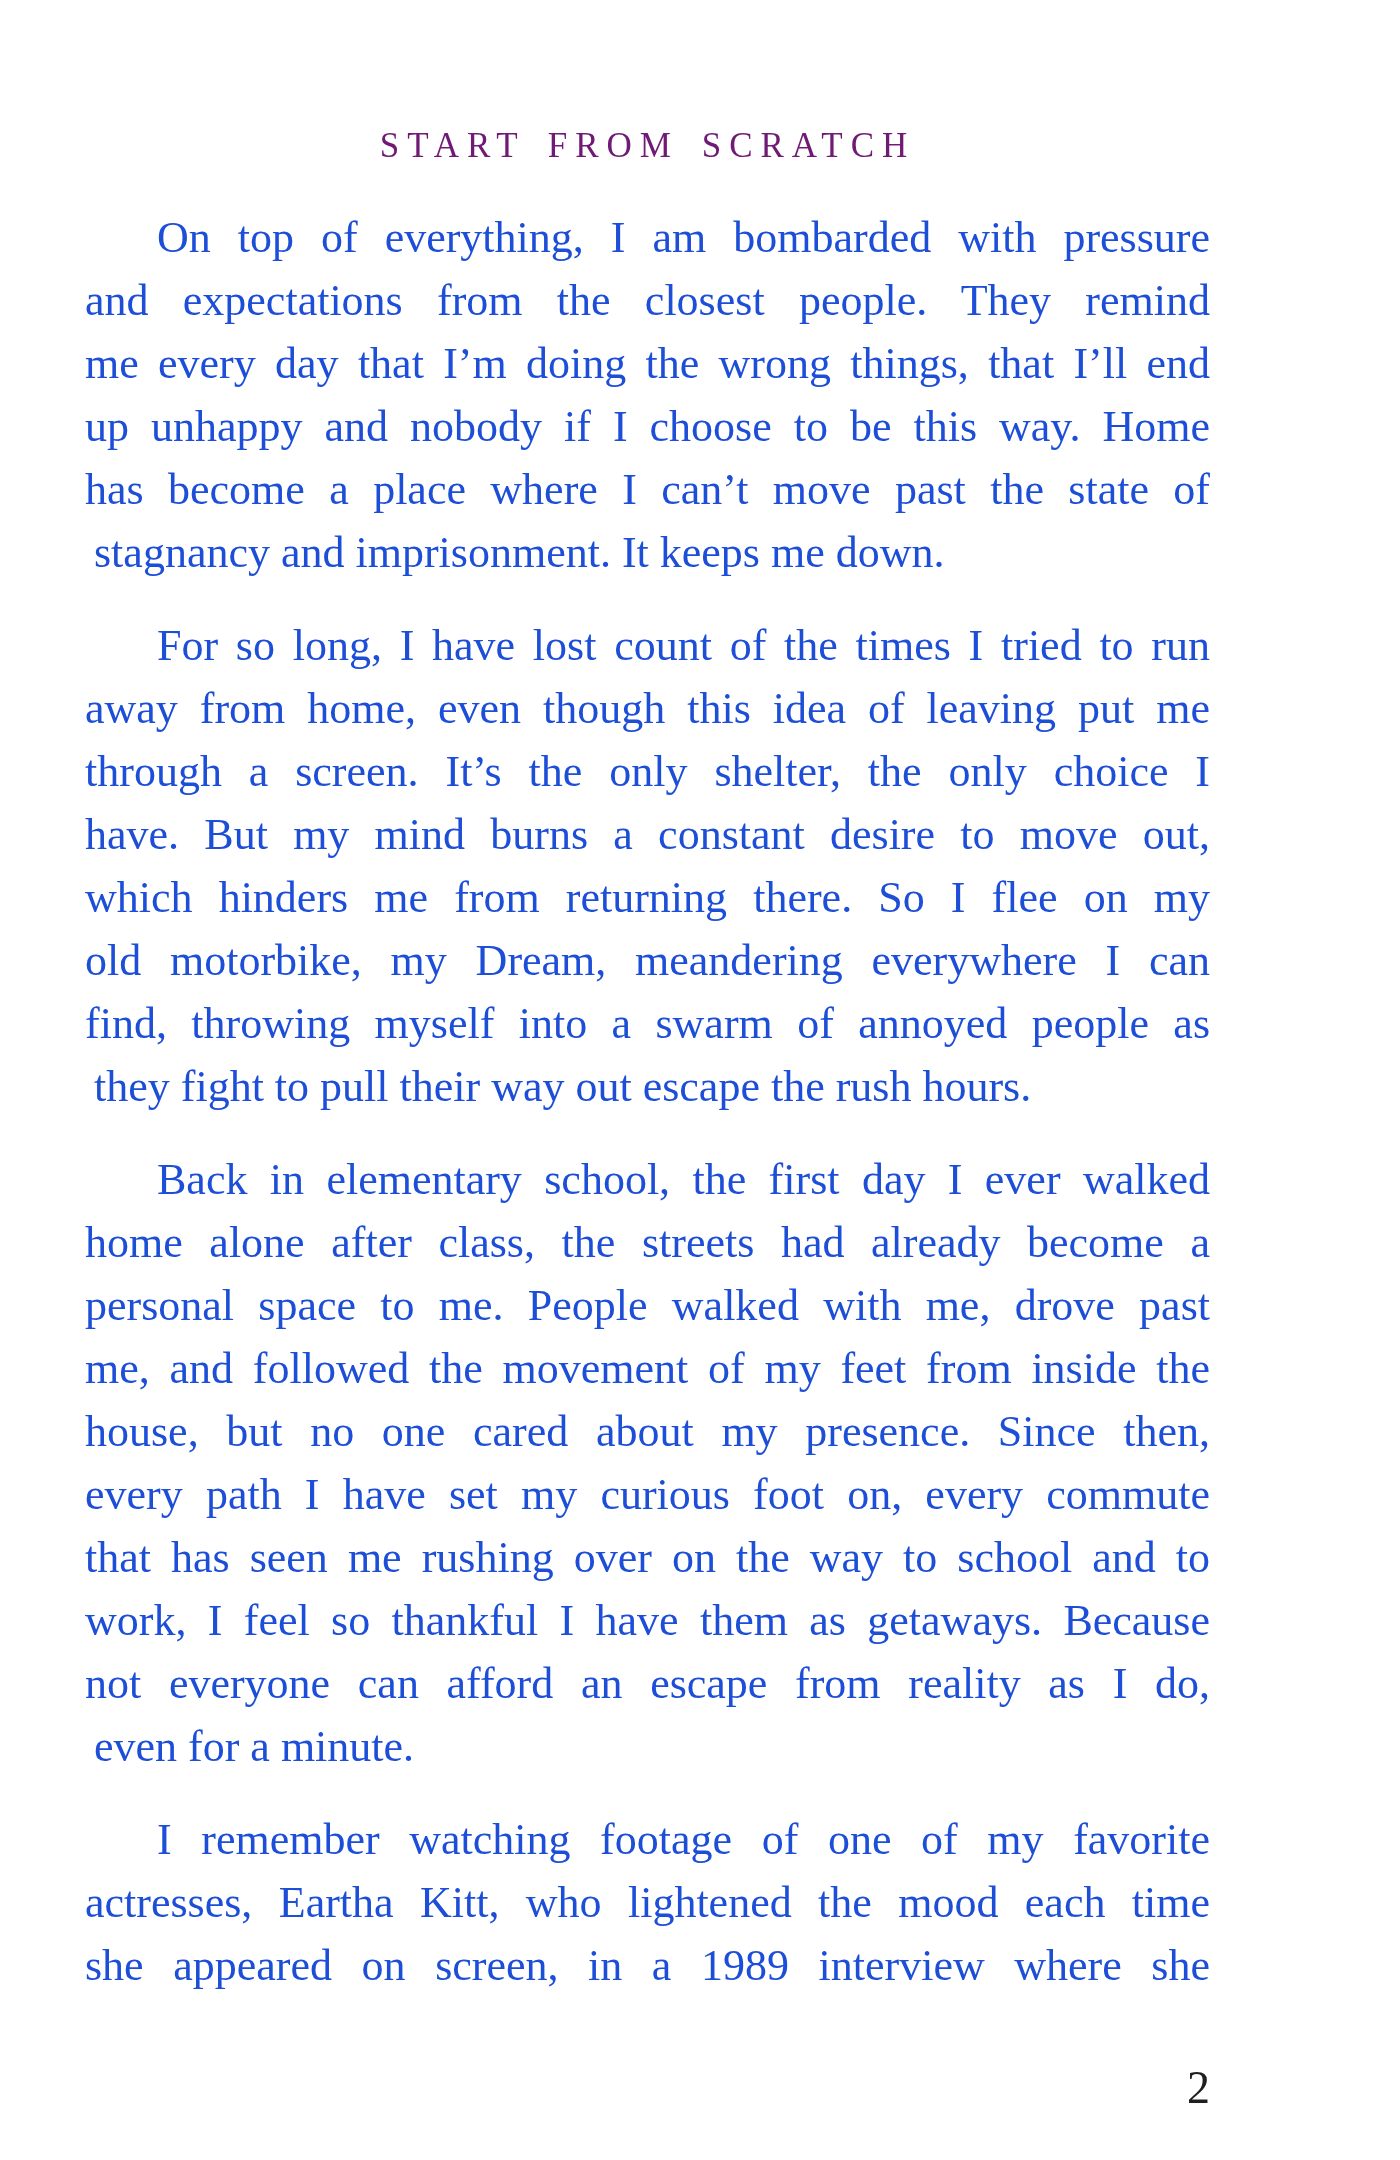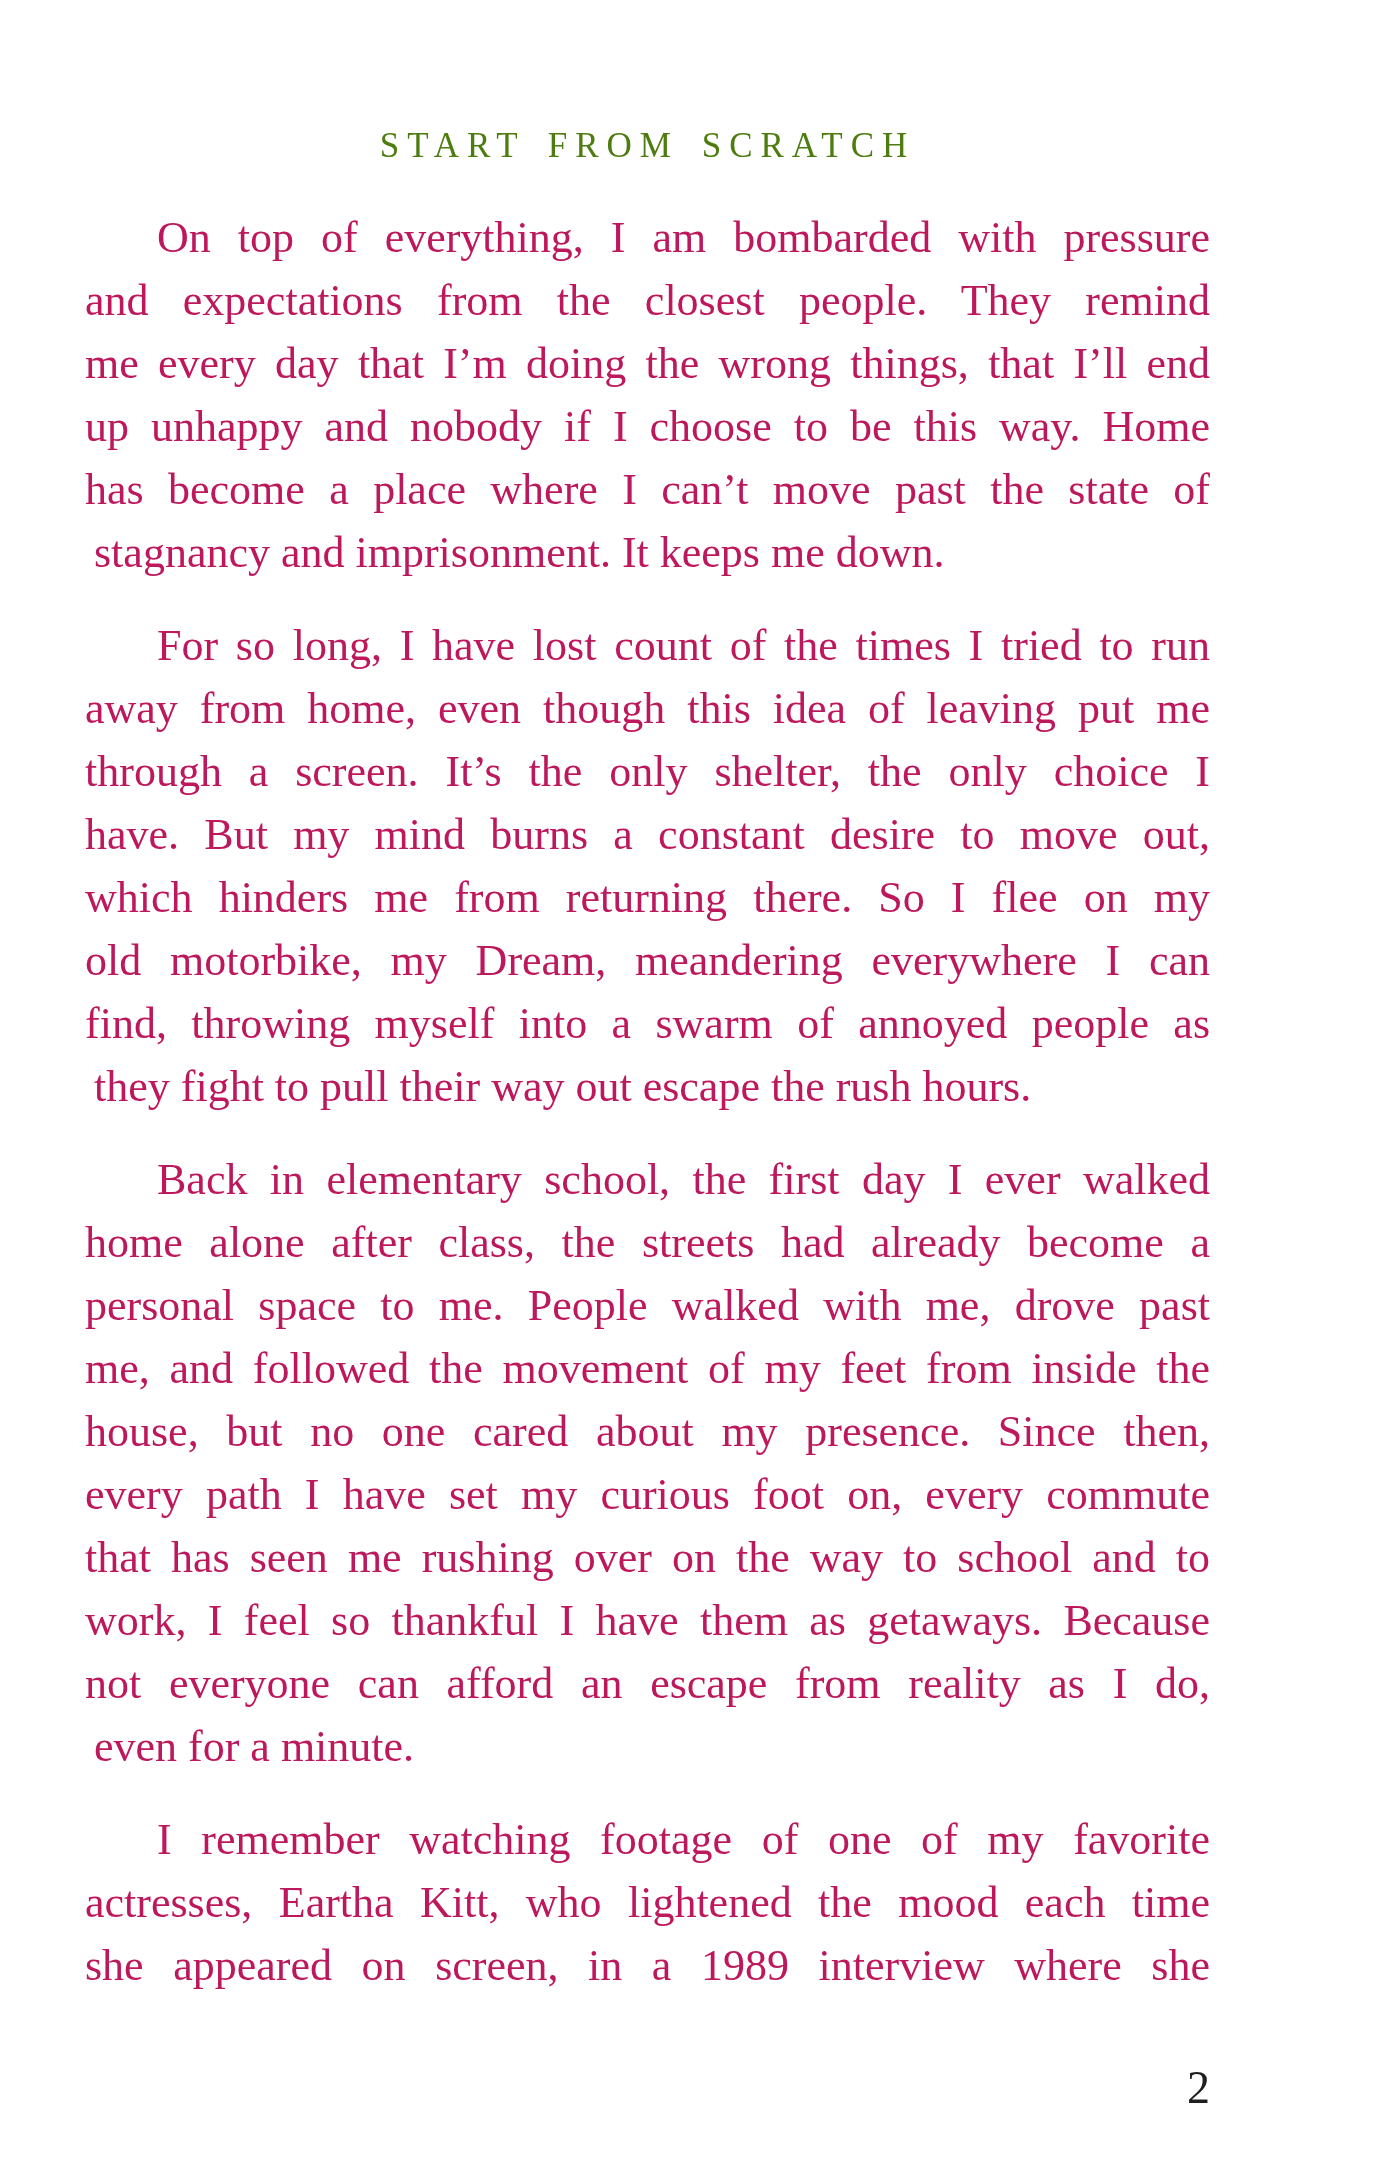--- a/index.html
+++ b/index.html
@@ -18,31 +18,31 @@
   .running-head {
     position: absolute;
     top: 126px;
     left: 85px;
     width: 1125px;
     text-align: center;
     font-size: 35px;
     line-height: 40px;
     letter-spacing: 8px;
     word-spacing: 6px;
-    color: #4d7c0f;
+    color: #701a75;
     white-space: nowrap;
   }
   .body-text {
     position: absolute;
     top: 206px;
     left: 85px;
     width: 1125px;
     font-size: 44px;
     line-height: 63px;
-    color: #be185d;
+    color: #1d4ed8;
   }
   .para + .para {
     margin-top: 30px;
   }
   .line {
     text-align: justify;
     text-align-last: justify;
   }
   .line.first {
     text-indent: 72px;

